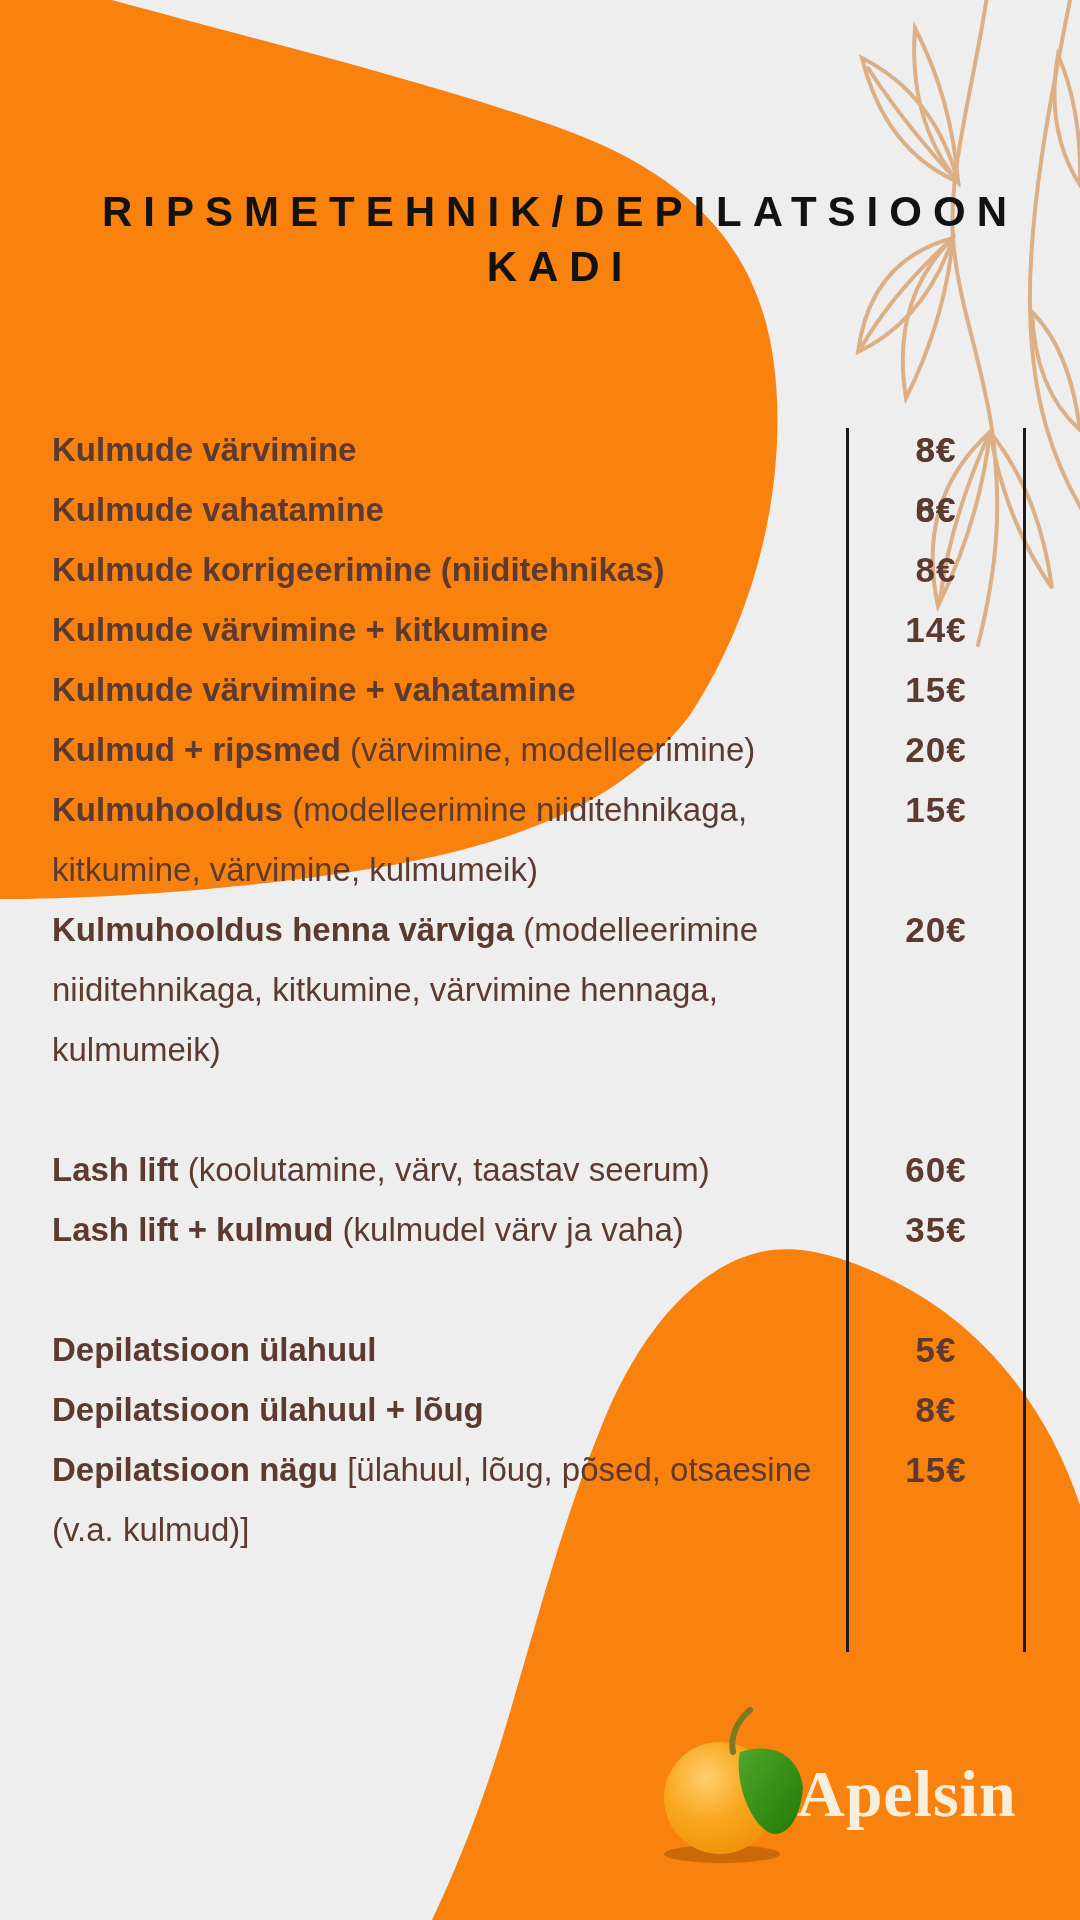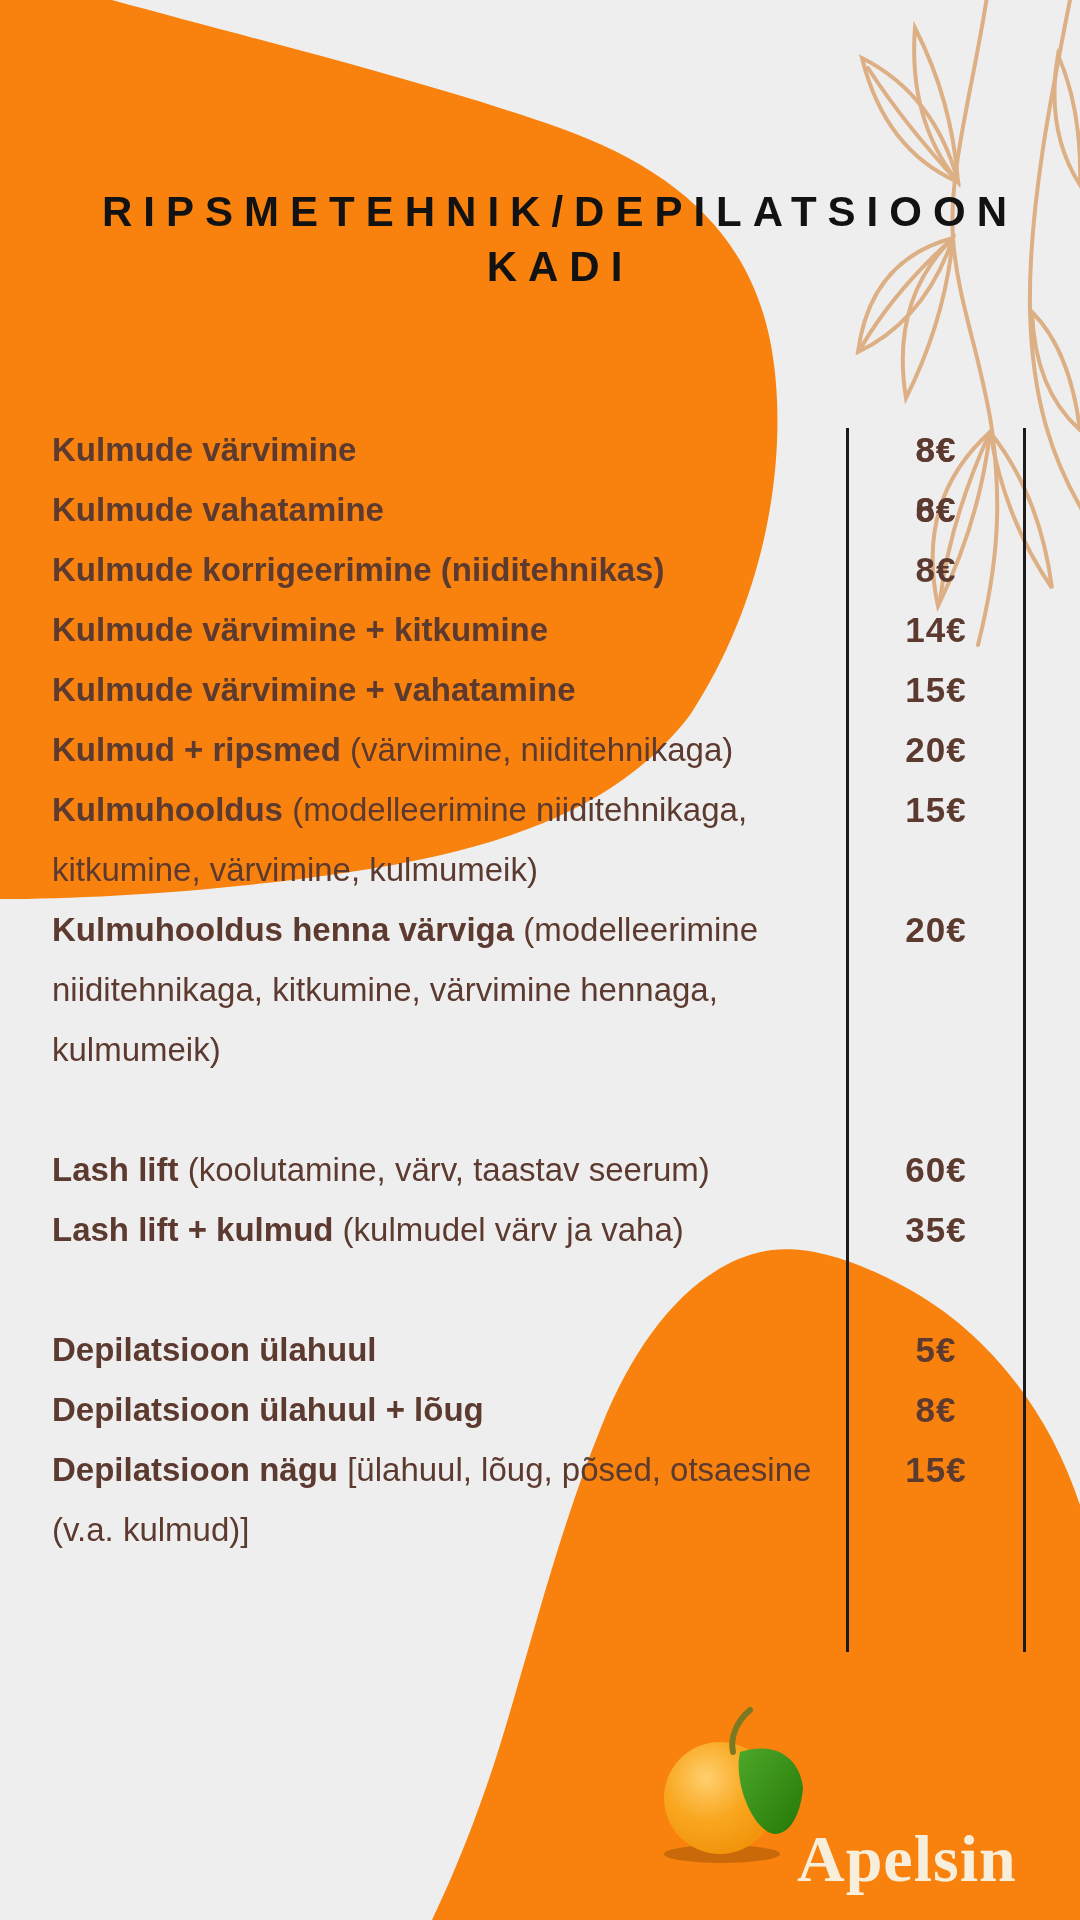--- a/index.html
+++ b/index.html
@@ -15,21 +15,21 @@
          line-height:55px;letter-spacing:11px;padding-left:20px;}
   .title div{white-space:nowrap;}
   .menu{position:absolute;left:52px;top:420px;width:1028px;z-index:4;
         color:#5C3A2F;font-size:33px;line-height:60px;}
   .group + .group{margin-top:60px;}
   .item{position:relative;}
   .item .text{display:block;width:782px;}
   .svc-bold{font-weight:bold;}
   .price{position:absolute;top:0;left:795px;width:178px;text-align:center;
          font-weight:bold;font-size:35px;letter-spacing:1px;}
-  .logo-text{position:absolute;left:797px;top:1821px;z-index:5;
+  .logo-text{position:absolute;left:797px;top:1756px;z-index:5;
              font-family:"Liberation Serif",serif;font-weight:bold;
              font-size:66px;color:#F7EFDC;letter-spacing:1px;text-align:right;}
   .fruit{position:absolute;left:0;top:0;z-index:5;}
 </style>
 </head>
 <body>
 
 <div class="stage">
 
   <svg class="bg" width="1080" height="1920" viewBox="0 0 1080 1920">
@@ -103,21 +103,21 @@
     <span class="text"><span class="svc-bold">Kulmude värvimine + kitkumine</span><span class="svc-rest"></span></span>
     <span class="price">14€</span>
   </div>
 
   <div class="item">
     <span class="text"><span class="svc-bold">Kulmude värvimine + vahatamine</span><span class="svc-rest"></span></span>
     <span class="price">15€</span>
   </div>
 
   <div class="item">
-    <span class="text"><span class="svc-bold">Kulmud + ripsmed</span><span class="svc-rest"> (värvimine, niiditehnikaga)</span></span>
+    <span class="text"><span class="svc-bold">Kulmud + ripsmed</span><span class="svc-rest"> (värvimine, modelleerimine)</span></span>
     <span class="price">20€</span>
   </div>
 
   <div class="item">
     <span class="text"><span class="svc-bold">Kulmuhooldus</span><span class="svc-rest"> (modelleerimine niiditehnikaga, kitkumine, värvimine, kulmumeik)</span></span>
     <span class="price">15€</span>
   </div>
 
   <div class="item">
     <span class="text"><span class="svc-bold">Kulmuhooldus henna värviga</span><span class="svc-rest"> (modelleerimine niiditehnikaga, kitkumine, värvimine hennaga, kulmumeik)</span></span>

